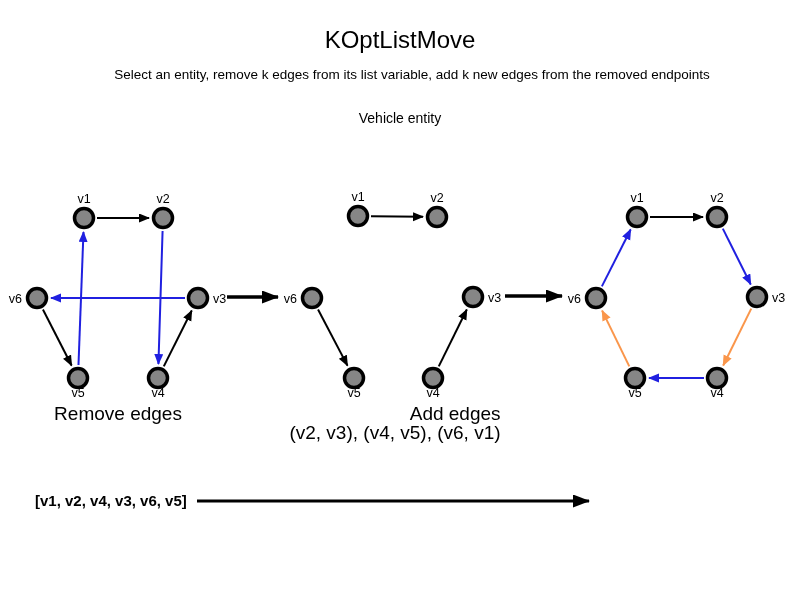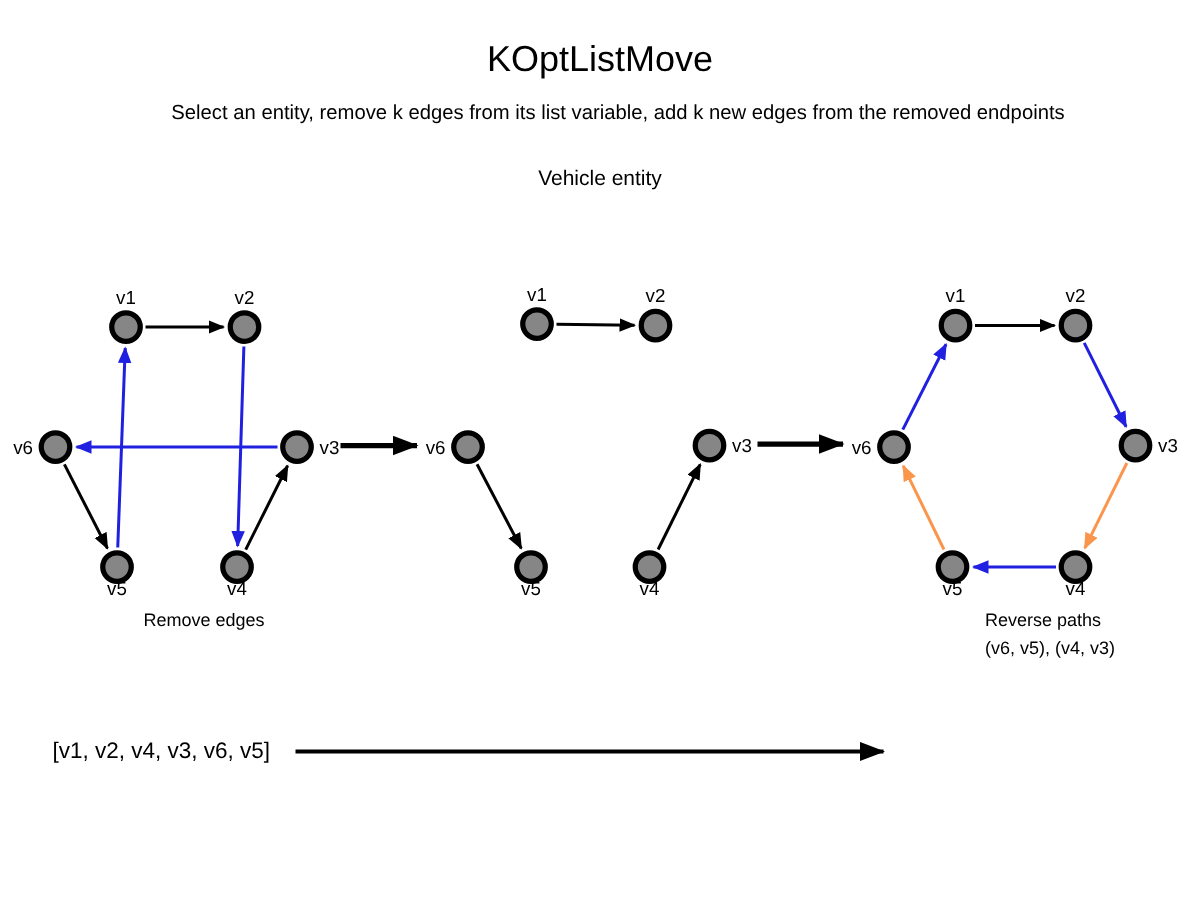--- a/index.html
+++ b/index.html
@@ -7,23 +7,23 @@
        font-family:"Liberation Sans",sans-serif;color:#000;}
   .page{position:relative;width:800px;height:600px;background:#fff;}
   #diagram-svg{position:absolute;left:0;top:0;}
   .title{position:absolute;top:26px;left:0;width:800px;text-align:center;
          font-size:24px;letter-spacing:0;}
   .subtitle{position:absolute;top:67px;left:12px;width:800px;text-align:center;
             font-size:13.5px;}
   .context{position:absolute;top:110px;left:0;width:800px;text-align:center;
            font-size:14px;}
   .caption{position:absolute;top:404px;transform:translateX(-50%);
-           text-align:left;font-size:12px;line-height:19px;white-space:nowrap;margin-left:18px;}
+           text-align:right;font-size:19px;line-height:19px;white-space:nowrap;}
   .c1{left:118px;} .c2{left:395px;} .c3{left:682px;}
-  .list-before{position:absolute;top:492px;left:35px;font-size:15px;white-space:nowrap;}
+  .list-before{position:absolute;top:492px;left:35px;font-size:15px;white-space:nowrap;font-weight:bold;}
   .list-after{position:absolute;top:492px;left:596px;font-size:15px;white-space:nowrap;}
   svg text{font-family:"Liberation Sans",sans-serif;fill:#000;}
 </style>
 </head>
 <body>
 
 <div class="page">
   <svg id="diagram-svg" width="800" height="600" viewBox="0 0 800 600">
       <defs>
         <marker id="m-black" markerWidth="13" markerHeight="11" refX="10" refY="4.5" orient="auto" markerUnits="userSpaceOnUse">
@@ -95,19 +95,19 @@
       <line x1="197" y1="501" x2="589" y2="501" stroke="#000000" stroke-width="2.8" marker-end="url(#m-big)"></line>
     </svg>
 
   <div class="title">KOptListMove</div>
   <div class="subtitle">Select an entity, remove k edges from its list variable, add k new edges from the removed endpoints</div>
   <div class="context">Vehicle entity</div>
 
   <div class="caption c1">
     <div>Remove edges</div>
   </div>
-  <div class="caption c3">
-    <div>Reverse paths</div>
-    <div>(v6, v5), (v4, v3)</div>
+  <div class="caption c2">
+    <div>Add edges</div>
+    <div>(v2, v3), (v4, v5), (v6, v1)</div>
   </div>
 
   <div class="list-before">[v1, v2, v4, v3, v6, v5]</div>
 </div>
 
 </body></html>

